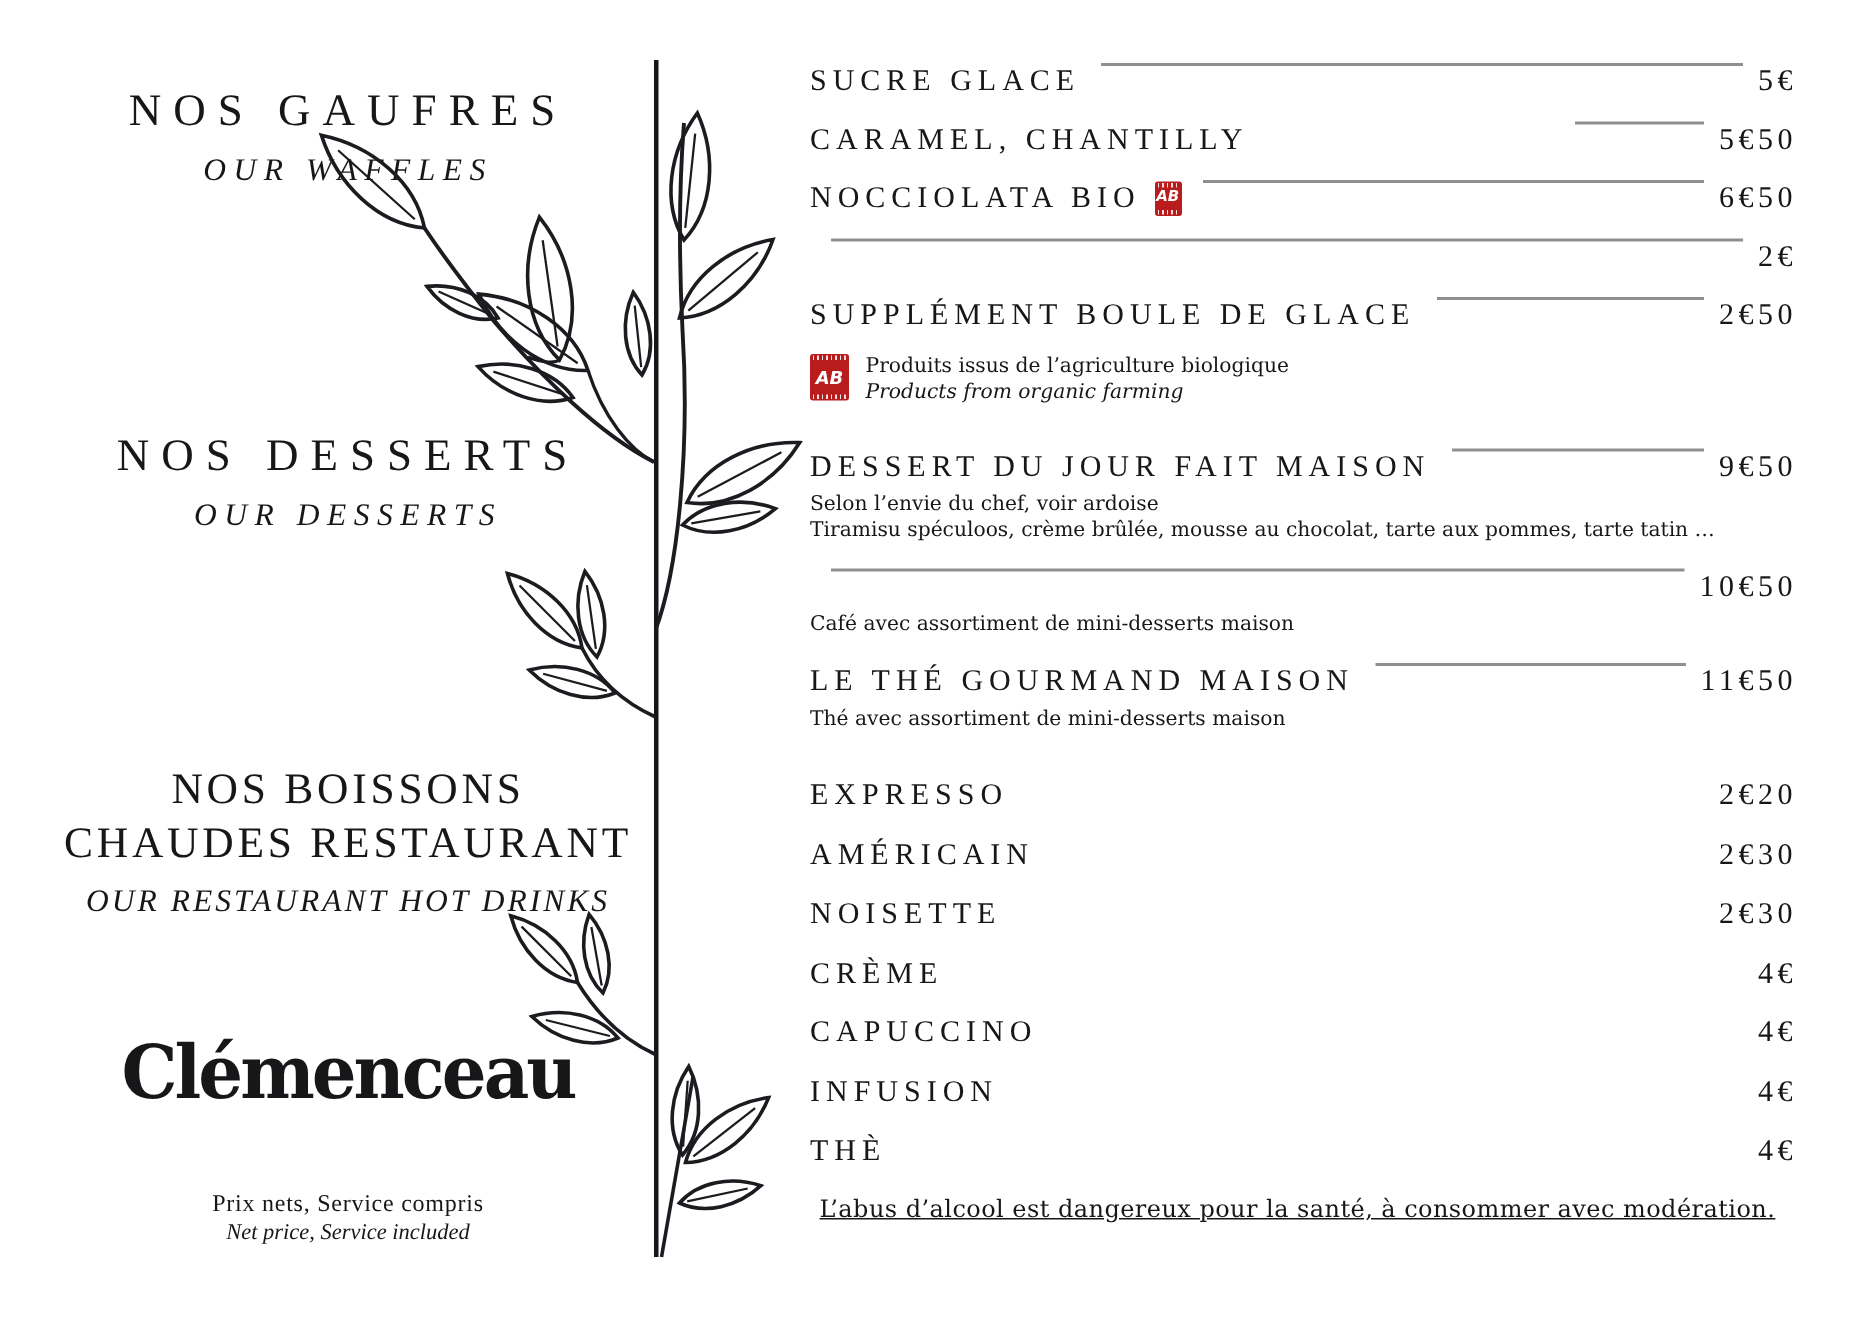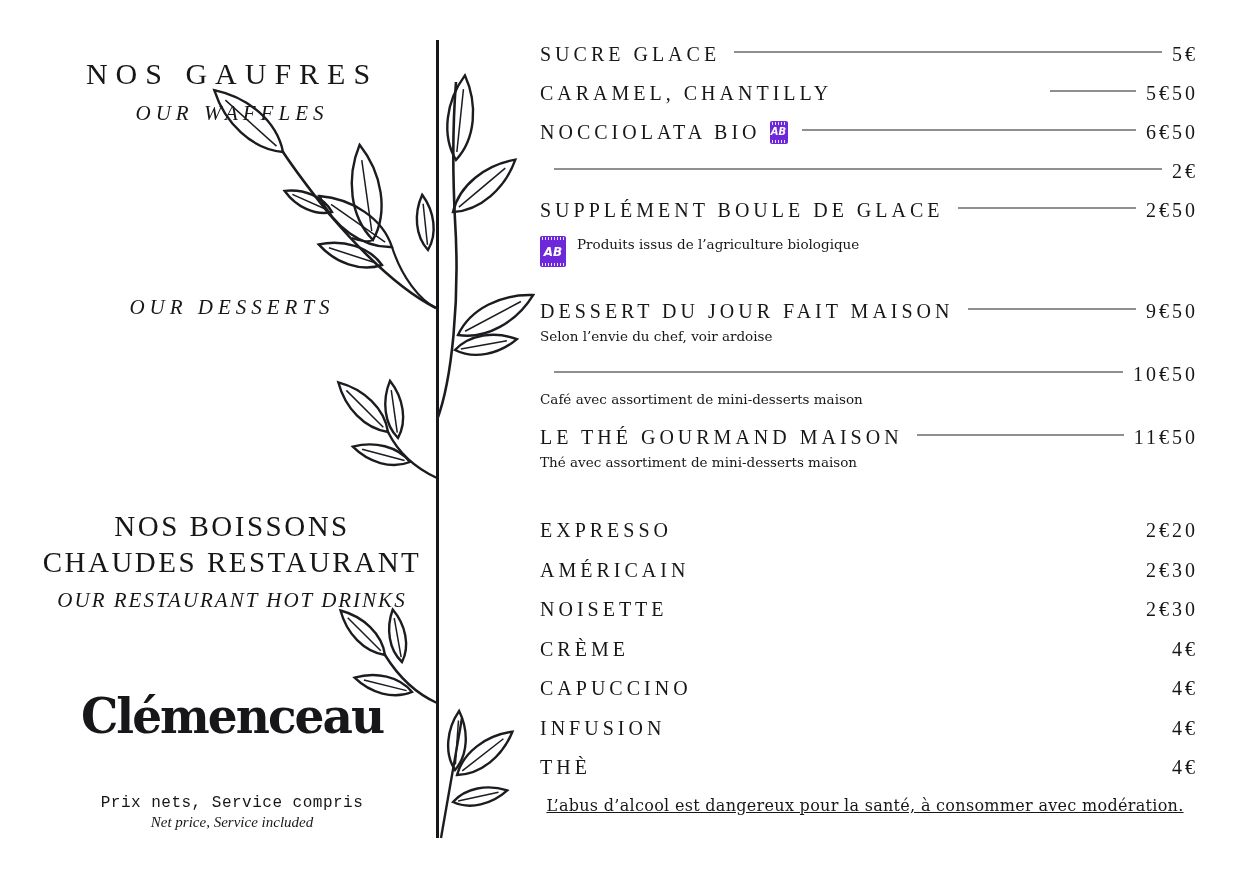--- a/index.html
+++ b/index.html
@@ -10,44 +10,44 @@
   .left-col{position:absolute;left:28px;top:0;width:408px;text-align:center;}
   .sec{position:absolute;left:0;width:100%;}
   .sec-title{font-size:30px;letter-spacing:8px;line-height:1.2;white-space:pre-line;}
   .sec-title.tight{font-size:29px;letter-spacing:2.5px;line-height:1.25;}
   .sec-sub{font-style:italic;font-size:21px;letter-spacing:5px;margin-top:9px;}
   .sec-sub.tight{letter-spacing:2px;font-size:21px;margin-top:7px;}
   .logo{position:absolute;left:0;width:100%;}
   .logo-le{font-family:"DejaVu Serif",serif;font-weight:bold;font-size:40px;line-height:38px;letter-spacing:-1px;}
   .logo-name{font-family:"DejaVu Serif",serif;font-weight:bold;font-size:47px;line-height:48px;letter-spacing:-2px;transform:scaleY(1.05);}
   .foot{position:absolute;left:0;width:100%;}
-  .foot-fr{font-family:Liberation Mono, monospace;font-size:16px;line-height:20px;letter-spacing:.5px;text-align:center;}
+  .foot-fr{font-family:Liberation Serif, serif;font-size:16px;line-height:20px;letter-spacing:.5px;text-align:center;}
   .foot-en{font-family:Liberation Serif, serif;font-style:italic;font-size:15px;line-height:19px;}
 
   
   .divider{position:absolute;left:436px;top:40px;width:3px;height:798px;background:#15151a;}
   .botanical{position:absolute;left:0;top:0;pointer-events:none;}
   .botanical path,.botanical use{stroke:#1c1c20;fill:none;}
 
   
   .right-col{position:absolute;left:540px;top:0;width:658px;}
   .block{position:absolute;left:0;width:100%;}
-  .mrow{display:flex;align-items:center;font-size:20px;letter-spacing:4px;line-height:24px;}
+  .mrow{display:flex;align-items:flex-start;font-size:20px;letter-spacing:4px;line-height:24px;}
   .mrow .name{white-space:nowrap;display:flex;align-items:center;gap:9px;}
   .leader{flex:1;border-bottom:2px solid #8f8f8f;margin:0 6px 5px 14px;}
   .leader.none{border-bottom:none;margin:0;}
   .leader.short{flex:0 0 86px;margin-left:auto;}
   .price{white-space:nowrap;letter-spacing:3px;margin-left:4px;}
   .wrow{margin-bottom:15px;}
   .drow{margin-bottom:15.5px;}
   .ditem{margin-bottom:17px;}
   .desc{font-family:"DejaVu Serif",serif;font-size:13.5px;line-height:17px;letter-spacing:0;margin-top:5px;white-space:nowrap;}
 
   
-  .ab-badge{position:relative;background:#6d28d9;color:#ffffff;border-radius:2px;
+  .ab-badge{position:relative;background:#b91c1c;color:#ffffff;border-radius:2px;
             font-family:"DejaVu Sans",sans-serif;font-weight:bold;font-style:italic;
             display:flex;align-items:center;justify-content:center;letter-spacing:0;}
   .ab-badge::before,.ab-badge::after{content:"";position:absolute;left:2px;right:2px;height:3px;
             background:repeating-linear-gradient(90deg,rgba(255,255,255,.85) 0 1px,transparent 1px 3px);}
   .ab-badge::before{top:1px}.ab-badge::after{bottom:1px}
   .ab-inline{width:18px;height:23px;font-size:10px;flex:0 0 18px;}
   .ab-large{width:26px;height:31px;font-size:12px;flex:0 0 26px;}
   .bio-note{display:flex;align-items:flex-start;gap:11px;}
   .bio-note-fr{font-family:"DejaVu Serif",serif;font-size:13.5px;line-height:17px;}
   .bio-note-en{font-family:"DejaVu Serif",serif;font-style:italic;font-size:13.5px;line-height:17px;}
@@ -63,20 +63,21 @@
 <div class="menu">
 
   <div class="left-col">
 
     <div class="sec" style="top:56px">
       <div class="sec-title">NOS GAUFRES</div>
       <div class="sec-sub">OUR WAFFLES</div>
     </div>
 
     <div class="sec" style="top:286px">
+      <div class="sec-title">NOS DESSERTS</div>
       <div class="sec-sub">OUR DESSERTS</div>
     </div>
 
     <div class="sec" style="top:508px">
       <div class="sec-title tight">NOS BOISSONS
 CHAUDES RESTAURANT</div>
       <div class="sec-sub tight">OUR RESTAURANT HOT DRINKS</div>
     </div>
 
     <div class="logo" style="top:692px">
@@ -160,32 +161,34 @@
         <span class="name">SUPPLÉMENT BOULE DE GLACE</span>
         <span class="leader"></span>
         <span class="price">2€50</span>
       </div>
     </div>
 
     <div class="block bio-note" style="top:236px">
       <span class="ab-badge ab-large">AB</span>
       <span>
         <div class="bio-note-fr">Produits issus de l’agriculture biologique</div>
+        <div class="bio-note-en">Products from organic farming</div>
       </span>
     </div>
 
     <div class="block" style="top:299px">
       <div class="ditem">
         <div class="mrow">
           <span class="name">DESSERT DU JOUR FAIT MAISON</span>
           <span class="leader"></span>
           <span class="price">9€50</span>
         </div>
         <div class="desc">
           <div>Selon l’envie du chef, voir ardoise</div>
+          <div>Tiramisu spéculoos, crème brûlée, mousse au chocolat, tarte aux pommes, tarte tatin …</div>
         </div>
       </div>
       <div class="ditem">
         <div class="mrow">
           <span class="leader"></span>
           <span class="price">10€50</span>
         </div>
         <div class="desc">
           <div>Café avec assortiment de mini-desserts maison</div>
         </div>

